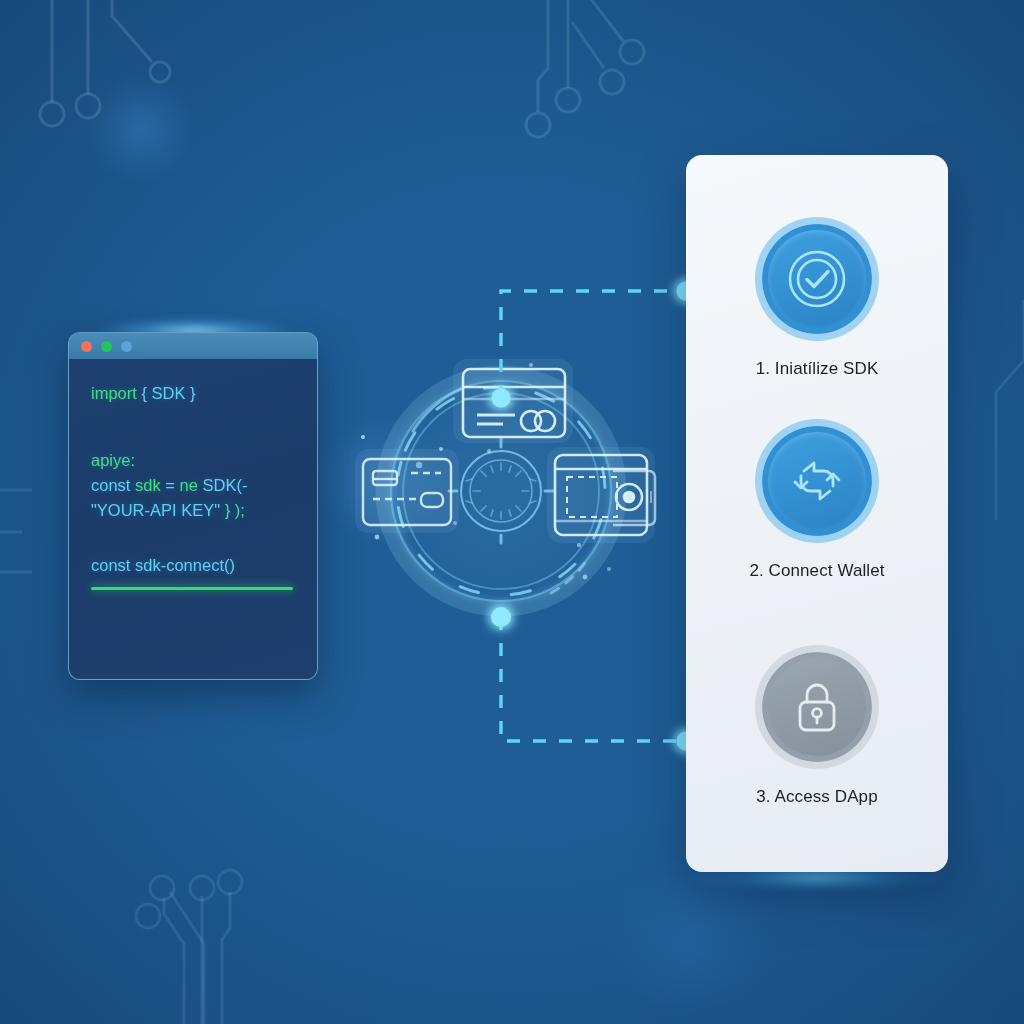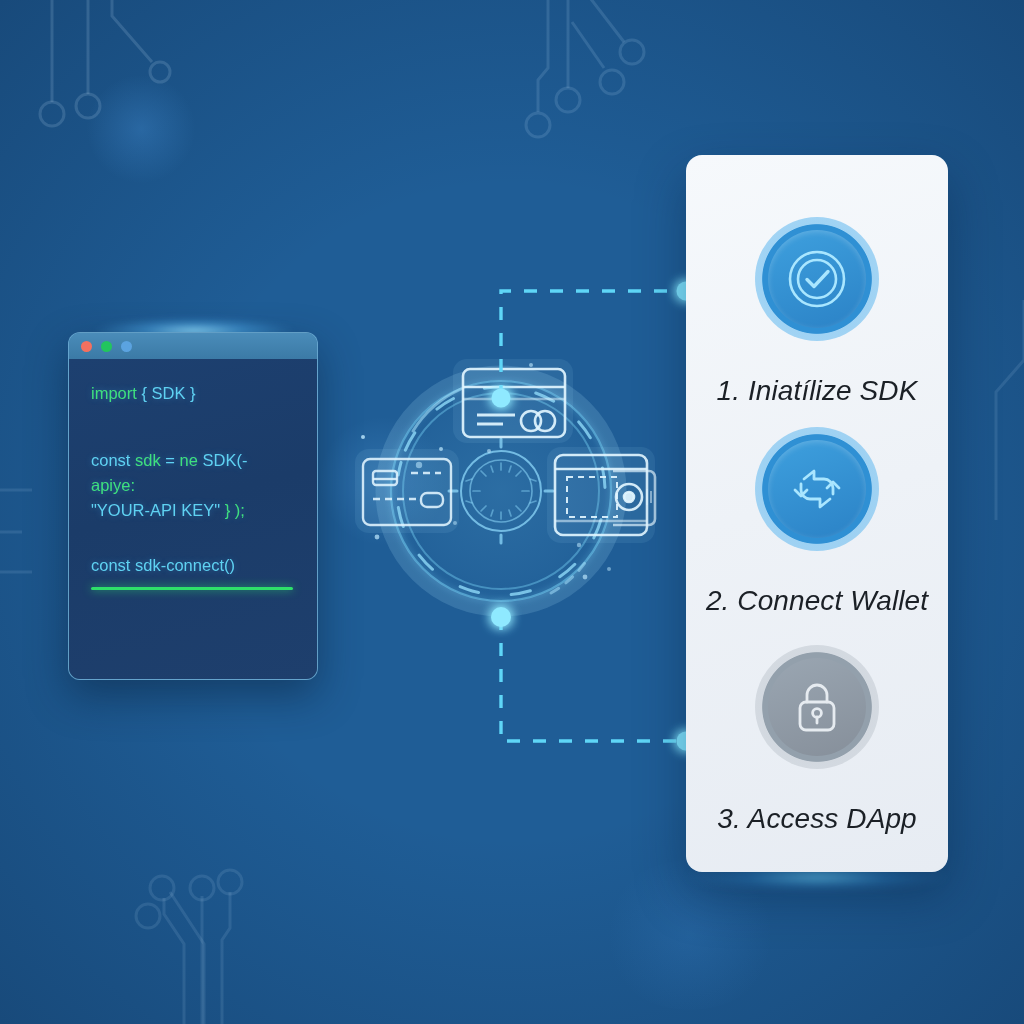--- a/index.html
+++ b/index.html
@@ -95,21 +95,21 @@
   }
   #steps-panel-underglow{
     position:absolute; left:686px; top:864px; width:262px; height:26px;
     background:radial-gradient(ellipse at center, rgba(110,215,255,.95) 0%, rgba(60,175,255,.35) 38%, rgba(40,150,255,0) 72%);
     filter:blur(4px);
   }
   .step{
     position:absolute; left:0; width:262px; text-align:center;
   }
   #step-1{ top:62px; }
-  #step-2{ top:272px; }
+  #step-2{ top:264px; }
   #step-3{ top:490px;text-align:center; }
   .step-badge{
     width:124px; height:124px; border-radius:50%; margin:0 auto;
     display:flex; align-items:center; justify-content:center;
     position:relative;
   }
   .badge-blue{
     background:radial-gradient(circle at 50% 50%, #2f90d4 0%, #2f90d4 62%, rgba(108,189,240,.62) 63%, rgba(108,189,240,.55) 100%);
   }
   .badge-blue::after{
@@ -119,21 +119,21 @@
   }
   .badge-grey{
     background:radial-gradient(circle at 50% 50%, #93a0ac 0%, #93a0ac 62%, rgba(196,203,211,.62) 63%, rgba(196,203,211,.5) 100%);
   }
   .badge-grey::after{
     content:""; position:absolute; inset:13px; border-radius:50%;
     background:linear-gradient(160deg,#9aa6b2 0%, #868f9a 100%);
   }
   .badge-icon{ position:relative; z-index:2; }
   .step-label{
-    margin-top:34px; font-size:28px; color:#1b2026; letter-spacing:.1px;font-style:italic;
+    margin-top:18px; font-size:17px; color:#1b2026; letter-spacing:.1px;
   }
 </style>
 </head>
 <body>
 
 <div id="bg-base"></div>
 <div id="bg-vignette"></div>
 
 <div class="glow-blob" id="blob-a"></div>
 <div class="glow-blob" id="blob-b"></div>
@@ -200,22 +200,22 @@
   <div id="code-window-glow"></div>
   <div id="code-window-frame">
     <div id="code-titlebar">
       <span class="dot" style="background:#f4705f"></span>
       <span class="dot" style="background:#22c55e"></span>
       <span class="dot" style="background:#5ba3e0"></span>
     </div>
     <div id="code-body">
       <div class="code-line" id="code-l1"><span class="tok-g">import </span><span class="tok-c">{ SDK }</span></div>
       <div class="spacer-md"></div>
+      <div class="code-line" id="code-l4"><span class="tok-g">apiye:</span></div>
       <div class="code-line" id="code-l3"><span class="tok-c">const </span><span class="tok-g">sdk </span><span class="tok-c">= </span><span class="tok-g">ne </span><span class="tok-c">SDK(-</span></div>
-      <div class="code-line" id="code-l4"><span class="tok-g">apiye:</span></div>
       <div class="code-line" id="code-l5"><span class="tok-c">"YOUR-API KEY"</span><span class="tok-g"> } );</span></div>
       <div class="spacer-sm"></div>
       <div class="code-line" id="code-l6"><span class="tok-c">const sdk-connect()</span></div>
       <div id="code-underline" style="background: rgb(46, 224, 106);"></div>
     </div>
   </div>
 </div>
 
 <svg id="hub" viewBox="0 0 320 300">
   <defs>

